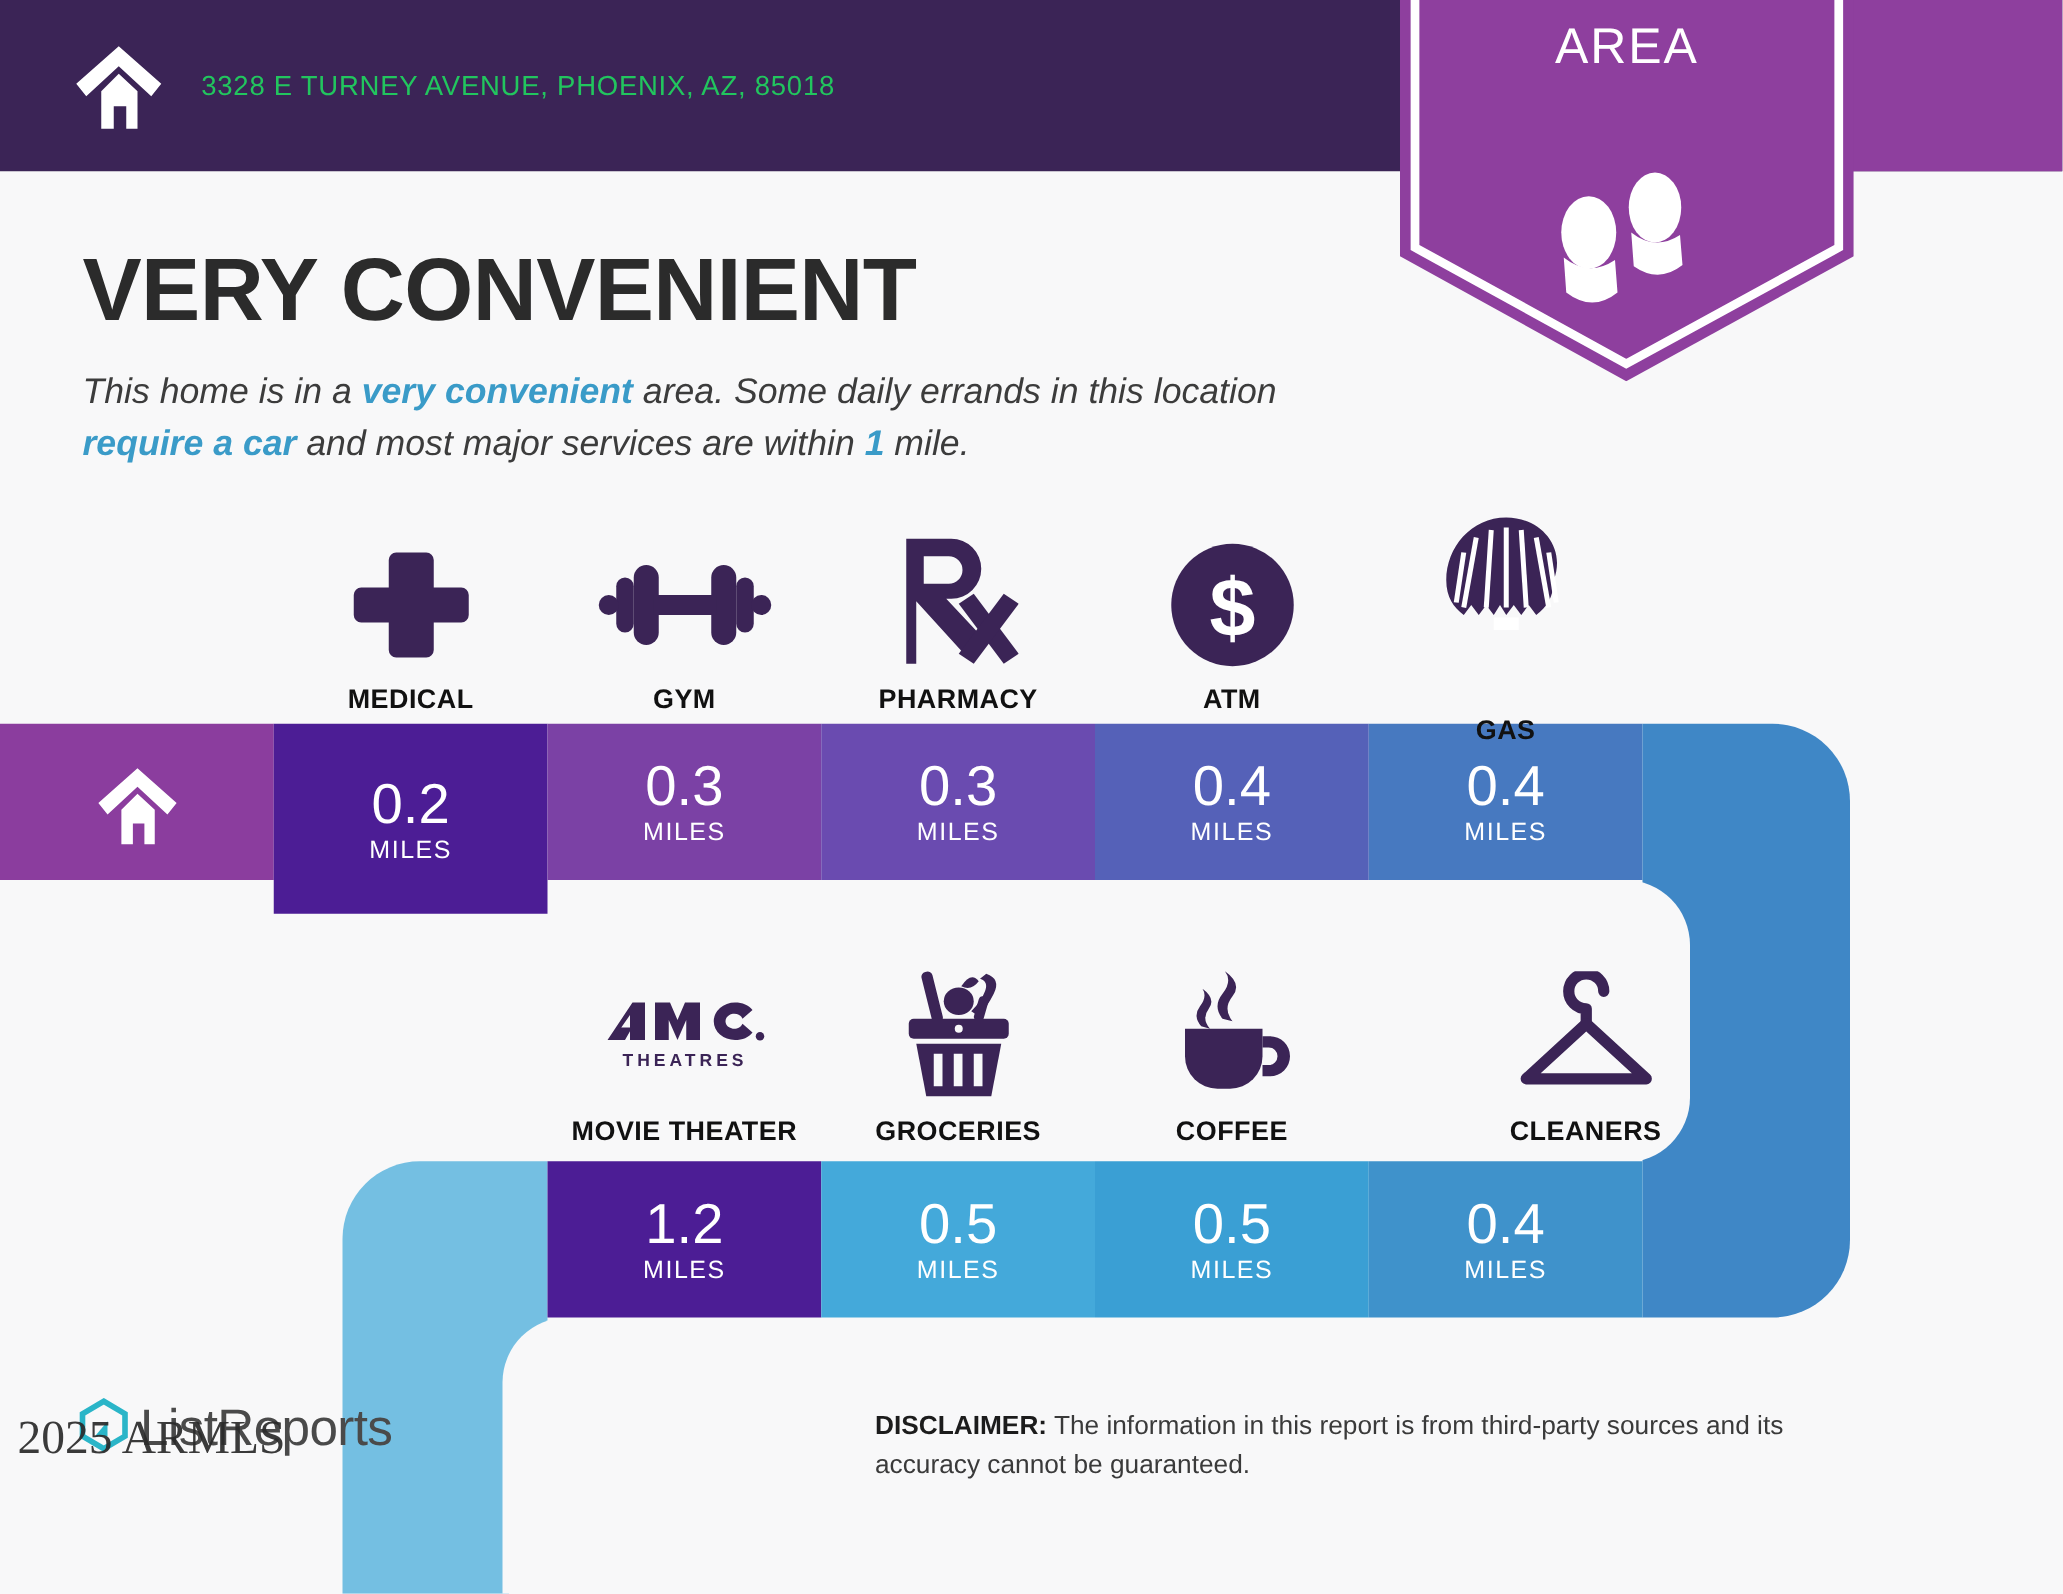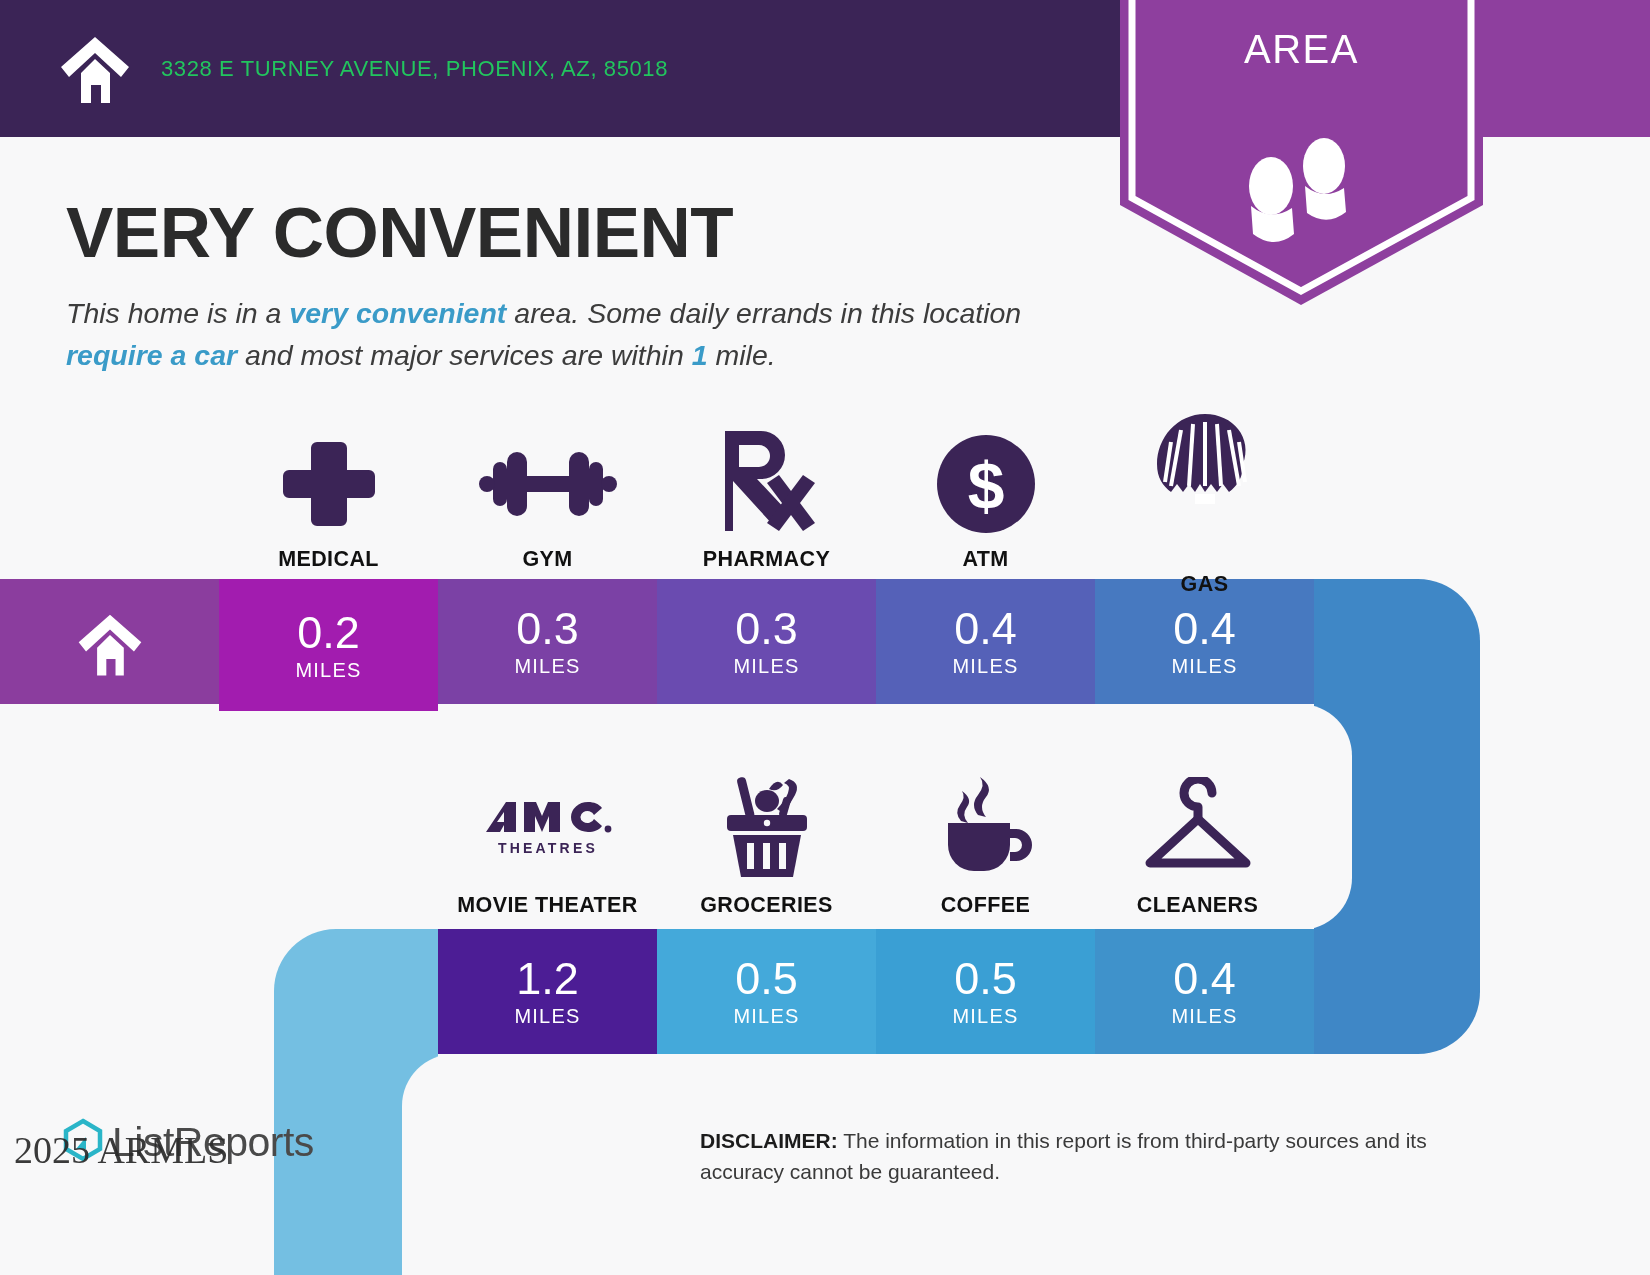--- a/index.html
+++ b/index.html
@@ -34,21 +34,21 @@
   }
 
   
   .badge {
     position: absolute; left: 1120px; top: -10px;
     width: 363px; height: 315px;
     z-index: 12;
   }
   .badge svg { display:block; width: 100%; height: 100%; }
   .badge-text {
-    position: absolute; top: 36px; left: 0; width: 100%;
+    position: absolute; top: 24px; left: 0; width: 100%;
     text-align: center; color: #ffffff;
     font-size: 40px; line-height: 46px; font-weight: 400;
     letter-spacing: 1.5px;
   }
 
   
   .headline {
     position: absolute; left: 66px; top: 192px;
     font-size: 71px; font-weight: bold; color: #2b2b2b;
     letter-spacing: -0.5px;
@@ -147,21 +147,21 @@
 <div class="ribbon">
 
   <div class="seg" style="left:0;top:579px;width:219px;height:125px;background:#8b3d9e;">
     <div style="position:absolute;left:50%;top:50%;transform:translate(-50%,-50%);width:70px;height:62px;">
       <svg viewBox="0 0 76 72">
           <path d="M38 4 L4 34 L12 44 L38 20 L64 44 L72 34 Z M24 40 L24 70 L34 70 L34 52 L44 52 L44 70 L53 70 L53 40 L38 26 Z" fill="#fff"></path>
         </svg>
     </div>
   </div>
 
-  <div class="cell" style="left:219px;top:579px;width:219px;height:132px;background:#a21caf;">
+  <div class="cell" style="left:219px;top:579px;width:219px;height:152px;background:#4c1d95;">
     <span class="num">0.2</span>
     <span class="unit">MILES</span>
   </div>
   <div class="cell" style="left:438px;top:579px;width:219px;height:125px;background:#7b41a5;">
     <span class="num">0.3</span>
     <span class="unit">MILES</span>
   </div>
   <div class="cell" style="left:657px;top:579px;width:219px;height:125px;background:#6a4bb0;">
     <span class="num">0.3</span>
     <span class="unit">MILES</span>
@@ -316,21 +316,21 @@
       <path d="M46 2 q14 10 6 20 q-8 10 0 20 l-8 -2 q-8 -10 0 -20 q8 -10 2 -18 z"></path>
       <path d="M28 16 q11 8 5 16 q-6 8 1 16 l-7 -2 q-7 -8 -1 -16 q6 -8 2 -14 z"></path>
       <path d="M14 48 h62 v22 a26 26 0 0 1 -26 26 h-10 a26 26 0 0 1 -26 -26 z"></path>
       <path d="M76 54 h6 a16 16 0 0 1 0 32 h-6 v-9 h5 a7 7 0 0 0 0 -14 h-5 z"></path>
     </g>
       </svg>
   </div>
   <div class="icon-label">COFFEE</div>
 </div>
 
-<div class="icon-col" style="left:1088px;top:768px;height:150px;text-align:right;">
+<div class="icon-col" style="left:1159px;top:768px;height:150px;text-align:right;">
   <div class="icon-box">
     <svg width="132" height="100" viewBox="0 0 132 100">
       <g fill="none" stroke="#3b2456" stroke-width="9" stroke-linecap="round" stroke-linejoin="round">
         <path d="M66 40 V30 a14 14 0 1 1 14 -14"></path>
         <path d="M66 42 L18 86 h96 z"></path>
       </g>
     </svg>
   </div>
   <div class="icon-label">CLEANERS</div>
 </div>

